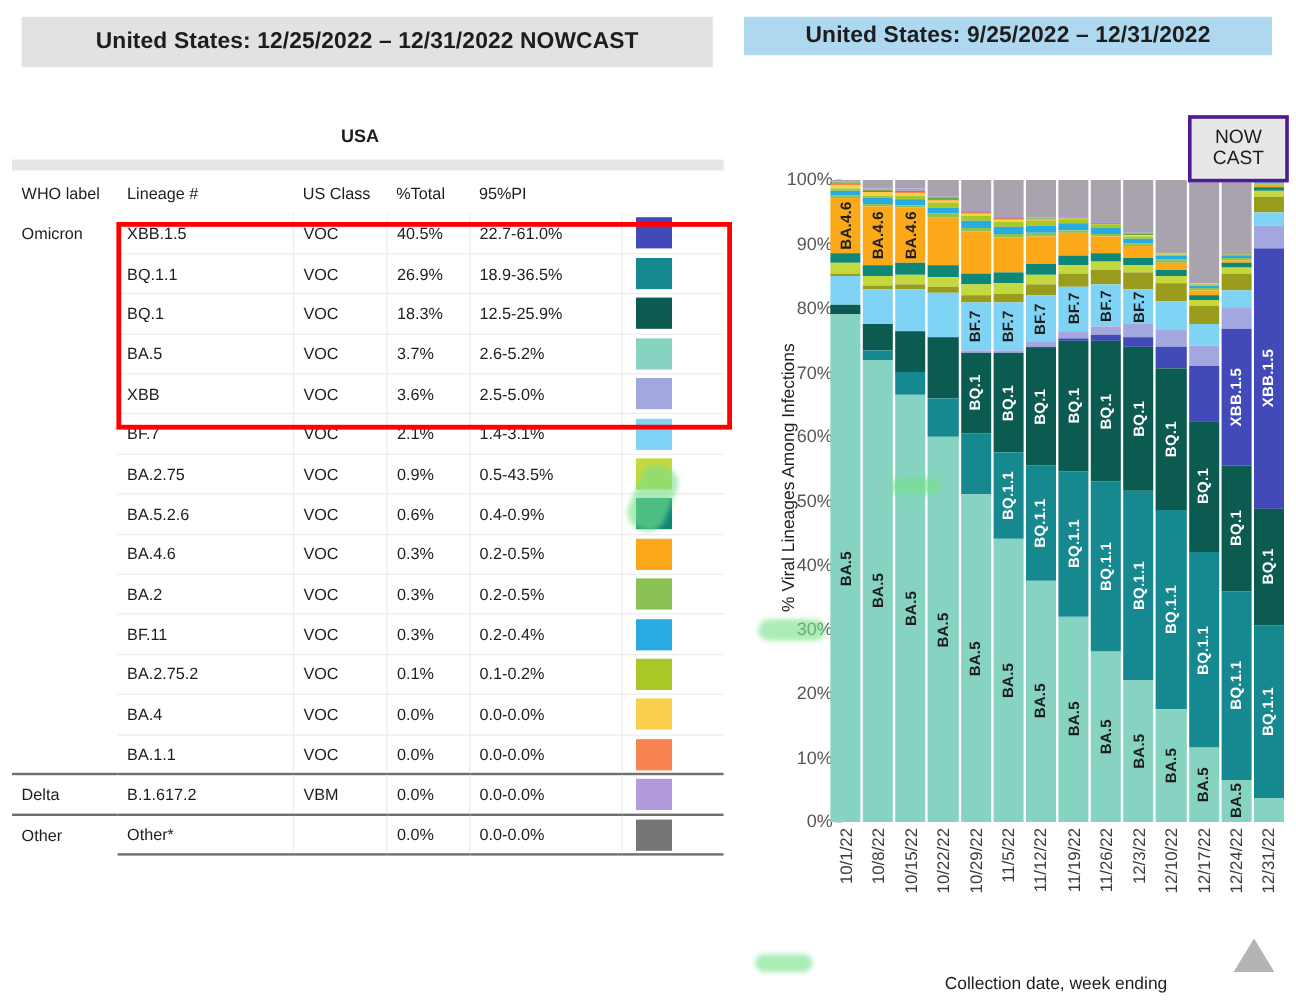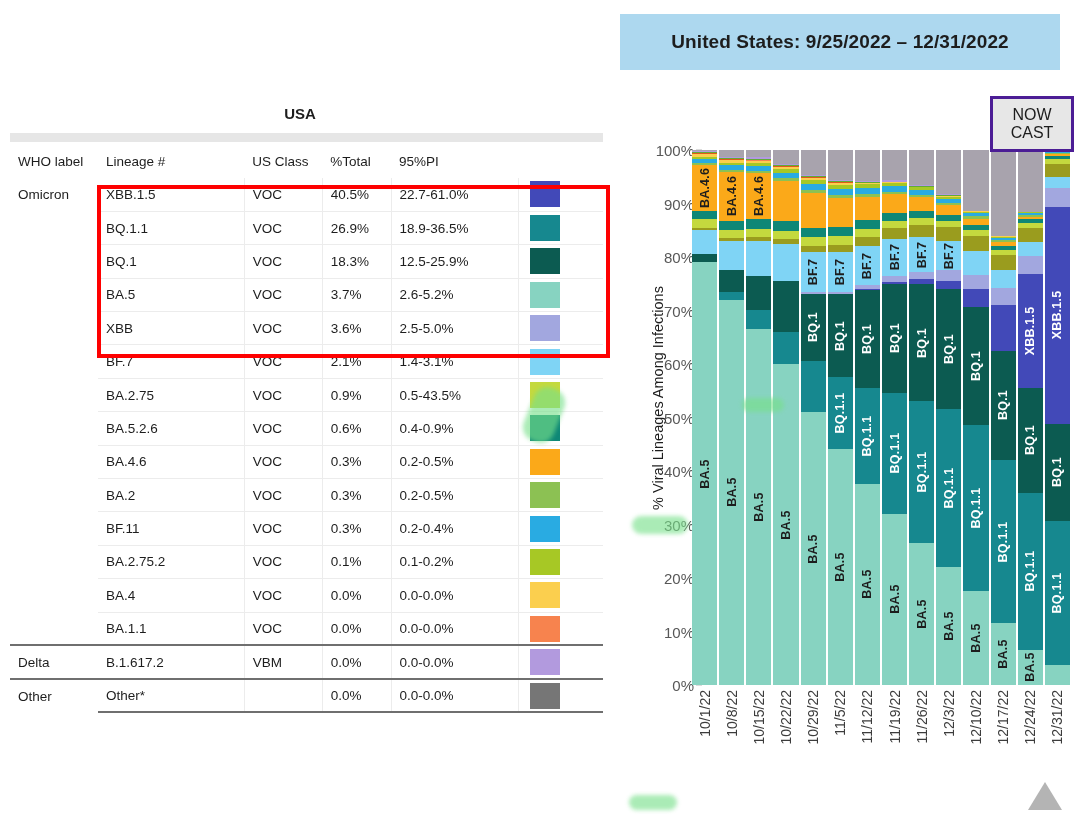--- a/index.html
+++ b/index.html
@@ -23,21 +23,21 @@
     text-align: center;
     line-height: 1.25;
     display: flex; align-items: center; justify-content: center;
     letter-spacing: 0.1px;
   }
   #nowcast-title {
     left: 18px; top: 14px; width: 576px; height: 42px;
     background: #e2e2e2;
   }
   #trend-title {
-    left: 620px; top: 14px; width: 440px; height: 56px;
+    left: 620px; top: 14px; width: 440px; height: 32px;
     background: #add8ef;
   }
 
   #usa-label {
     position: absolute; left: 0; top: 105px; width: 600px;
     text-align: center; font-weight: bold; font-size: 15px; color: #1d1d1d;
   }
 
   #grey-rule {
     position: absolute; left: 10px; top: 133px; width: 593px; height: 9px;
@@ -217,20 +217,21 @@
     border-bottom: 28px solid #b4b4b4;
   }
 </style>
 </head>
 <body>
 
 <div id="root">
 
   <div id="left-panel">
 
+    <div class="panel-title" id="nowcast-title">United States: 12/25/2022 – 12/31/2022 NOWCAST</div>
 
     <div id="usa-label">USA</div>
 
     <div id="grey-rule"></div>
 
     <table class="lineage">
       <thead>
         <tr>
           <th class="c-who">WHO label</th>
           <th class="c-lin">Lineage #</th>
@@ -825,20 +826,21 @@
           <span>12/17/22</span>
         </div>
         <div class="xlab">
           <span>12/24/22</span>
         </div>
         <div class="xlab">
           <span>12/31/22</span>
         </div>
       </div>
 
+    <div id="xaxis-title">Collection date, week ending</div>
   </div>
 
   <div class="panel-title" id="trend-title">United States: 9/25/2022 – 12/31/2022</div>
 
   <div id="nowcast-box">
     <div>NOW</div>
     <div>CAST</div>
   </div>
 
   <div class="hl" id="hl-30"></div>

